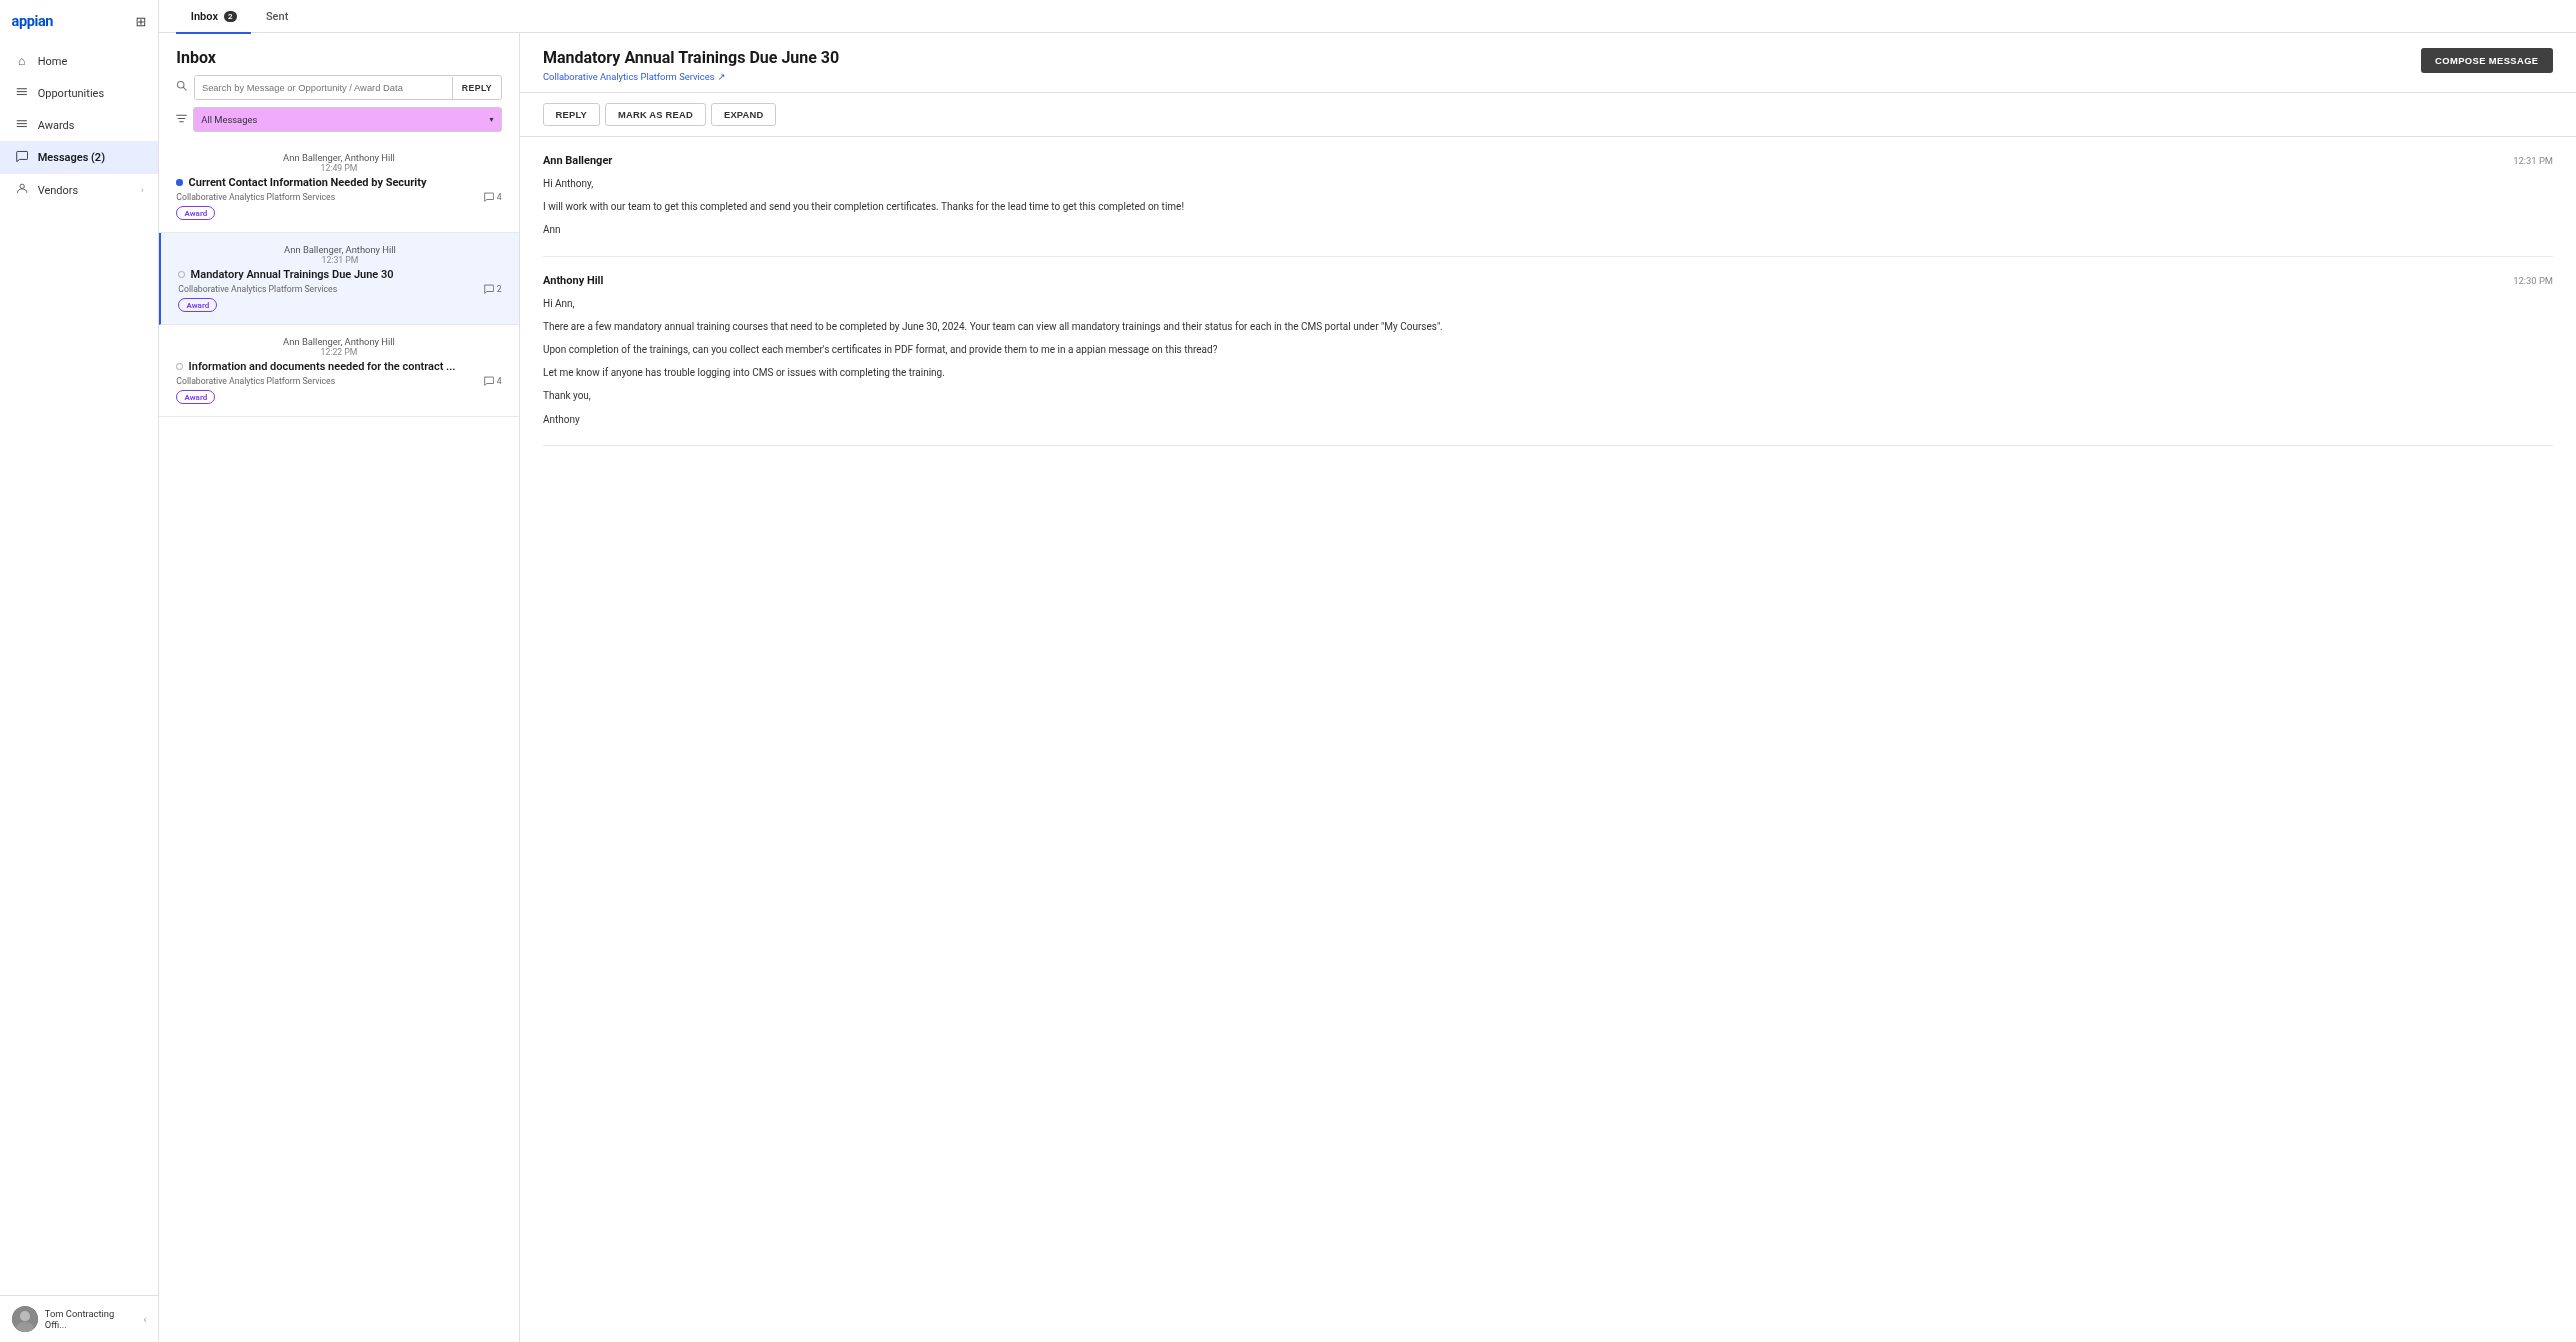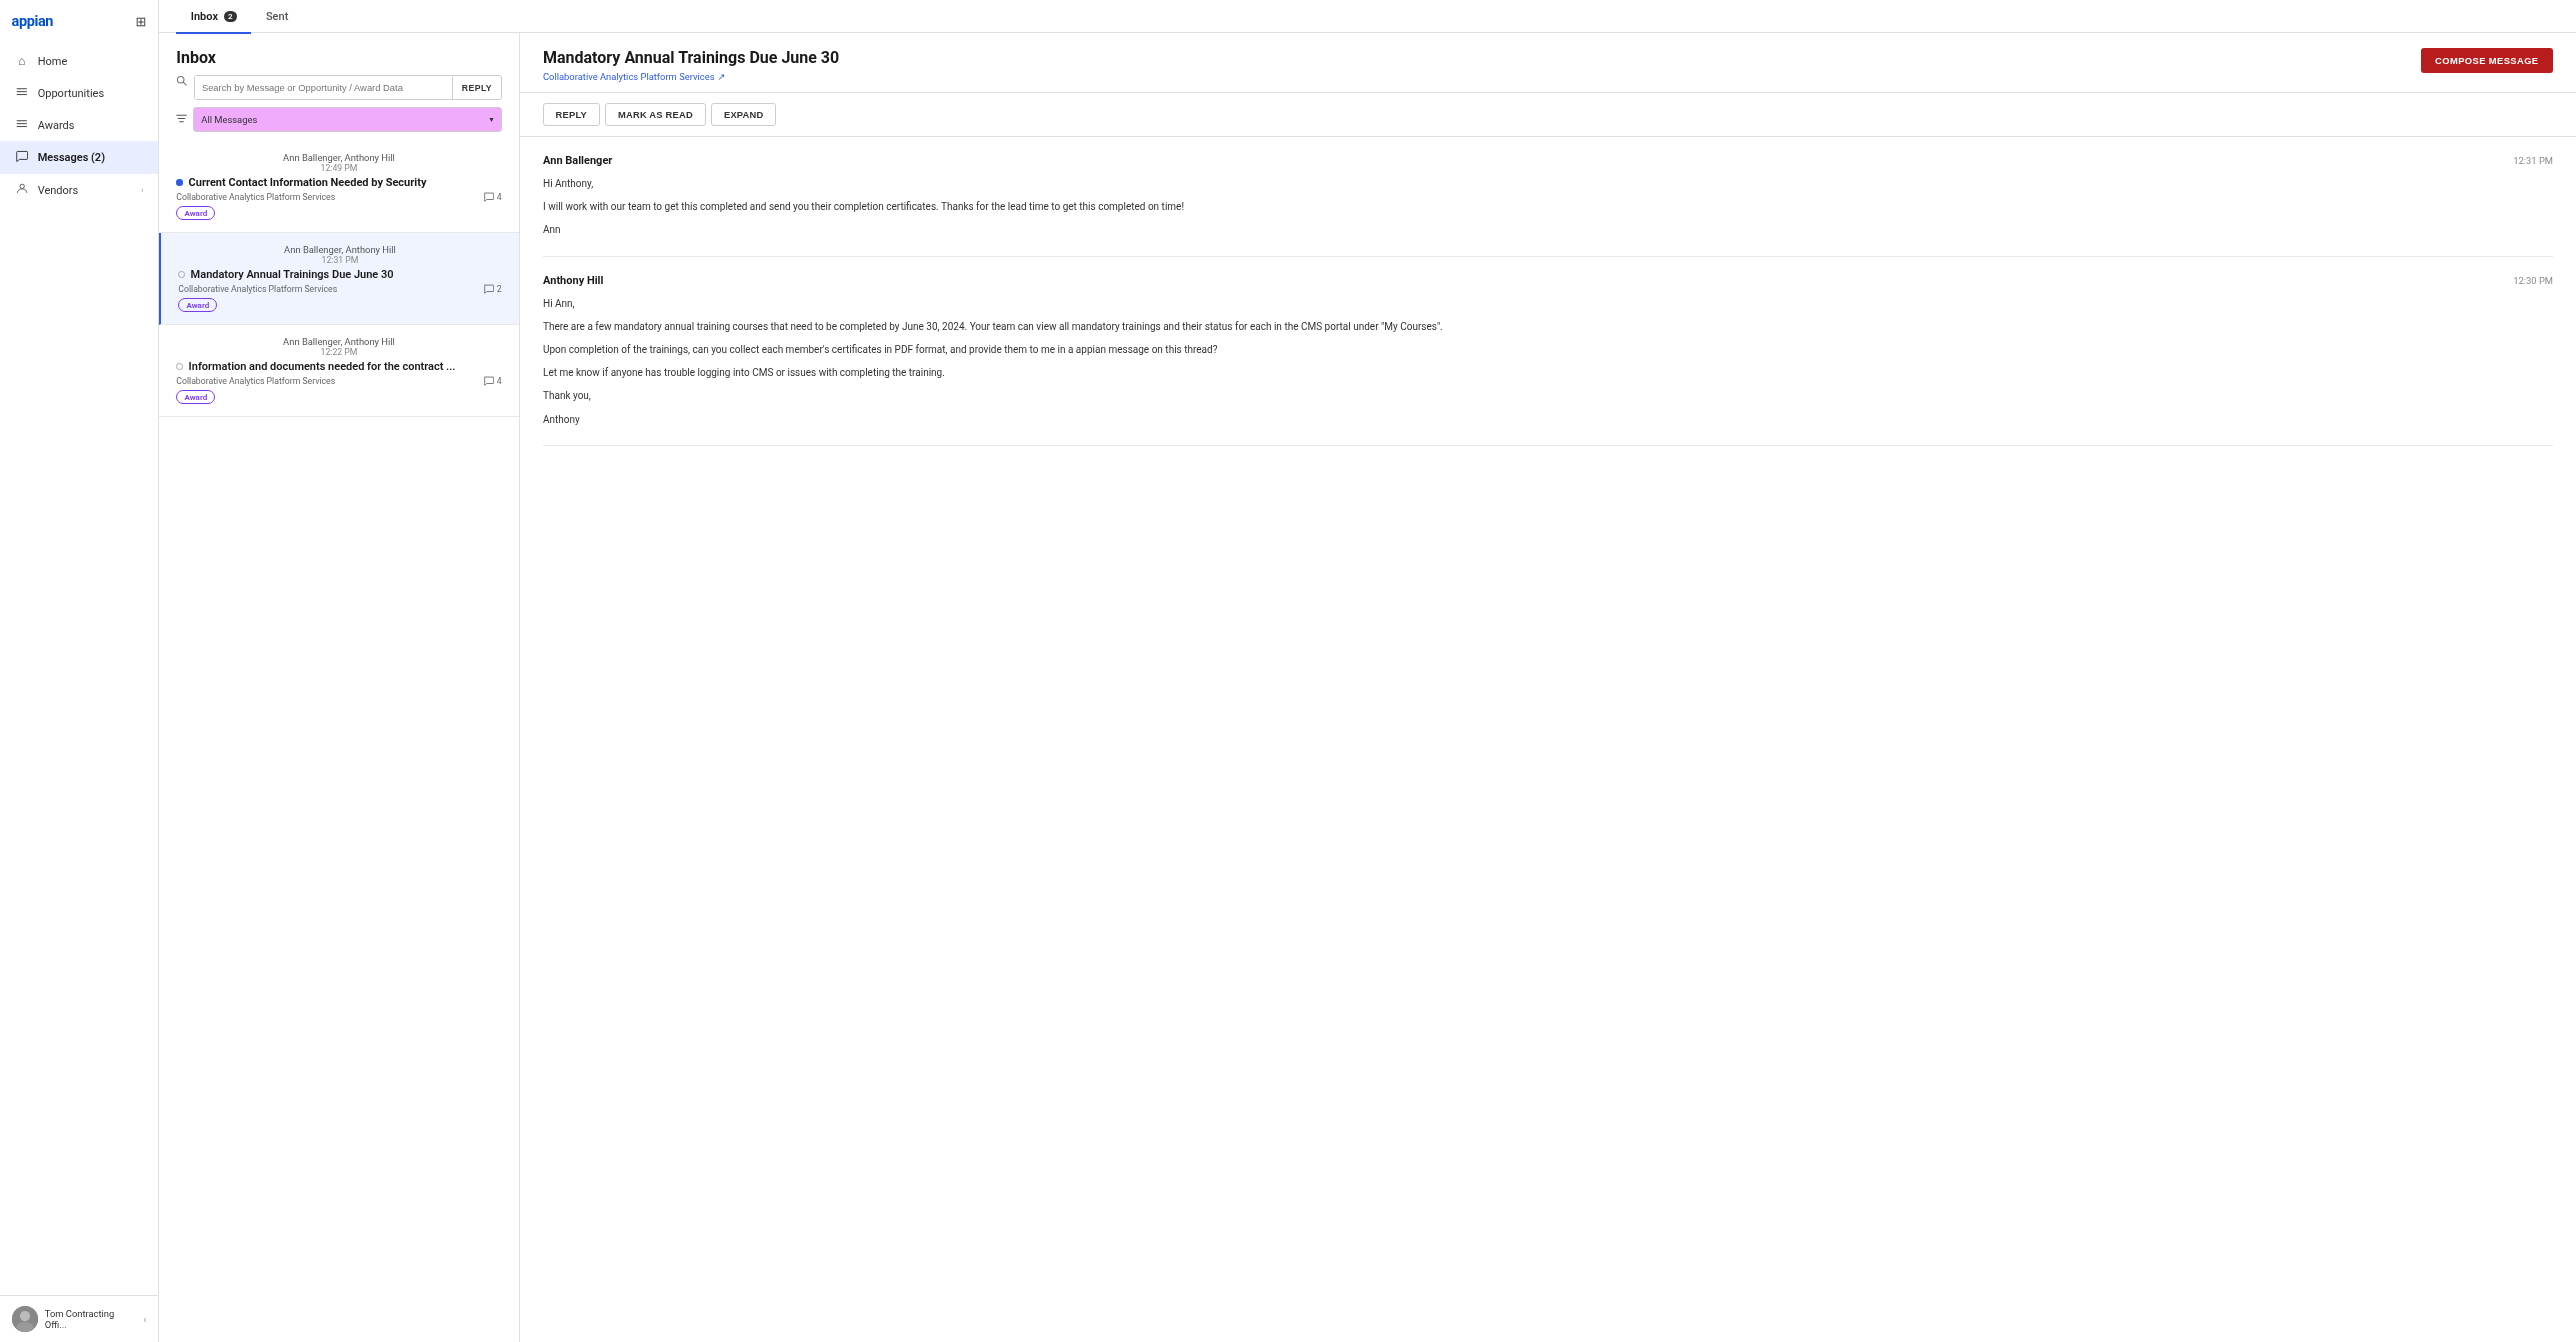--- a/index.html
+++ b/index.html
@@ -150,20 +150,21 @@
       justify-content: space-between;
     }
     .inbox-title {
       font-size: 16px;
       font-weight: 700;
       color: #1a1a1a;
     }
     .search-bar {
       padding: 0 17.3px 7.2px 17.3px;
       display: flex;
+      align-items: center;
       gap: 5.8px;
     }
     .search-icon-wrap {
       color: #777;
       font-size: 11.6px;
     }
     .search-input-wrap {
       flex: 1;
       display: flex;
       align-items: center;
@@ -316,21 +317,21 @@
       border: 0.7px solid #ccc;
       border-radius: 2.9px;
       background: #fff;
       font-size: 9.4px;
       font-weight: 600;
       color: #333;
       cursor: pointer;
       letter-spacing: 0.2px;
     }
     .compose-btn {
-      background: #b91c1c;
+      background: #404040;
       color: #fff;
       border: none;
       border-radius: 2.9px;
       padding: 7.2px 14.5px;
       font-size: 9.4px;
       font-weight: 700;
       cursor: pointer;
       letter-spacing: 0.4px;
       white-space: nowrap;
     }

